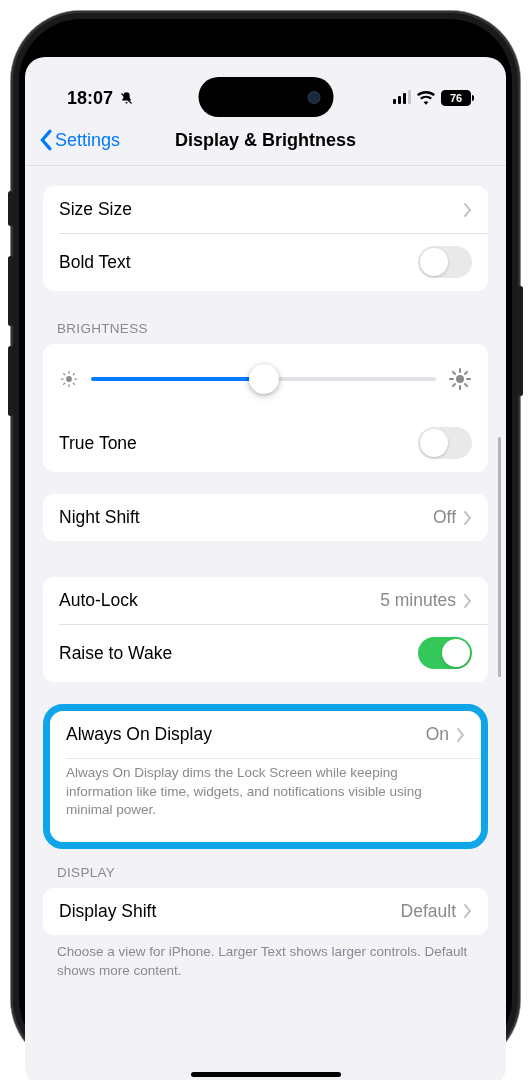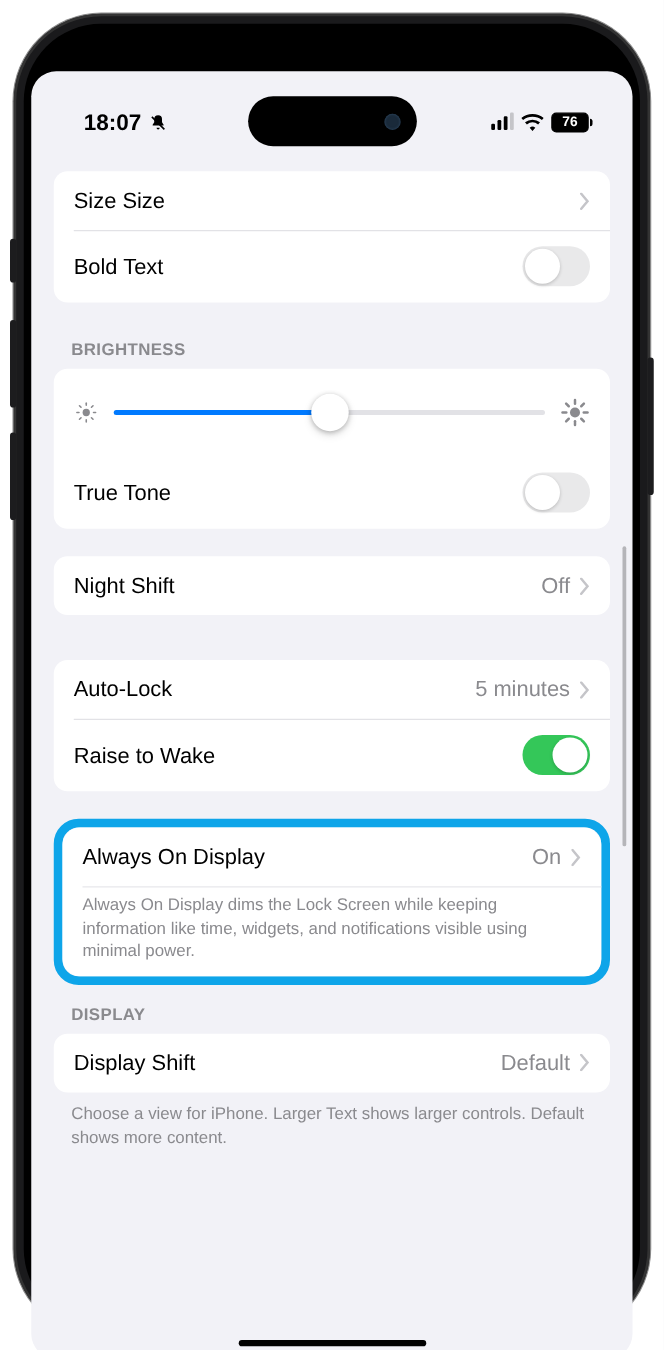--- a/index.html
+++ b/index.html
@@ -103,21 +103,20 @@
     .back-chevron { width: 13px; height: 22px; }
     .nav-title { position: absolute; left: 50%; transform: translateX(-50%); font-size: 18px; font-weight: 600; }
     .content { padding: 0; }
     .section { margin-top: 16px; }
     .section-first { margin-top: 20px; }
     .section-header {
       font-size: 13.5px;
       color: #8a8a8e;
       letter-spacing: 0.3px;
       padding: 0 32px 8px;
-      font-weight: bold;
     }
     .card {
       background: #fff;
       margin: 0 18px;
       border-radius: 11px;
     }
     .row {
       display: flex;
       align-items: center;
       padding: 13px 16px;
@@ -212,21 +211,21 @@
       padding: 0;
     }
     .highlight-wrap .card {
       margin: 0;
       border-radius: 14px;
     }
     .inline-footer {
       font-size: 13.5px;
       color: #8a8a8e;
       line-height: 1.38;
-      padding: 6px 16px 10px;
+      padding: 6px 16px 22px;
     }
     .inline-footer-wrap { position: relative; }
     .inline-footer-wrap::before {
       content: '';
       position: absolute;
       top: 0;
       left: 16px;
       right: 0;
       height: 1px;
       background: #e8e8ec;
@@ -286,20 +285,29 @@
           </svg>
           <div class="battery">
             <div class="battery-body">
                 <span>76</span>
               </div>
             <div class="battery-tip"></div>
           </div>
         </div>
       </div>
 
+      <div class="nav-bar">
+        <div class="back-btn">
+          <svg class="back-chevron" viewBox="0 0 12 20">
+            <path fill="none" stroke="#007aff" stroke-width="3" stroke-linecap="round" stroke-linejoin="round" d="M10 2L3 10l7 8"></path>
+          </svg>
+          <span>Settings</span>
+        </div>
+        <div class="nav-title">Display &amp; Brightness</div>
+      </div>
 
       <div class="content">
 
         <div class="section section-first">
           <div class="card">
             <div class="row">
               <div class="row-label">Size Size</div>
               <svg class="chevron-right" viewBox="0 0 8 14">
                   <path fill="none" stroke="currentColor" stroke-width="2" stroke-linecap="round" d="M1 1l5 6-5 6"></path>
                 </svg>

